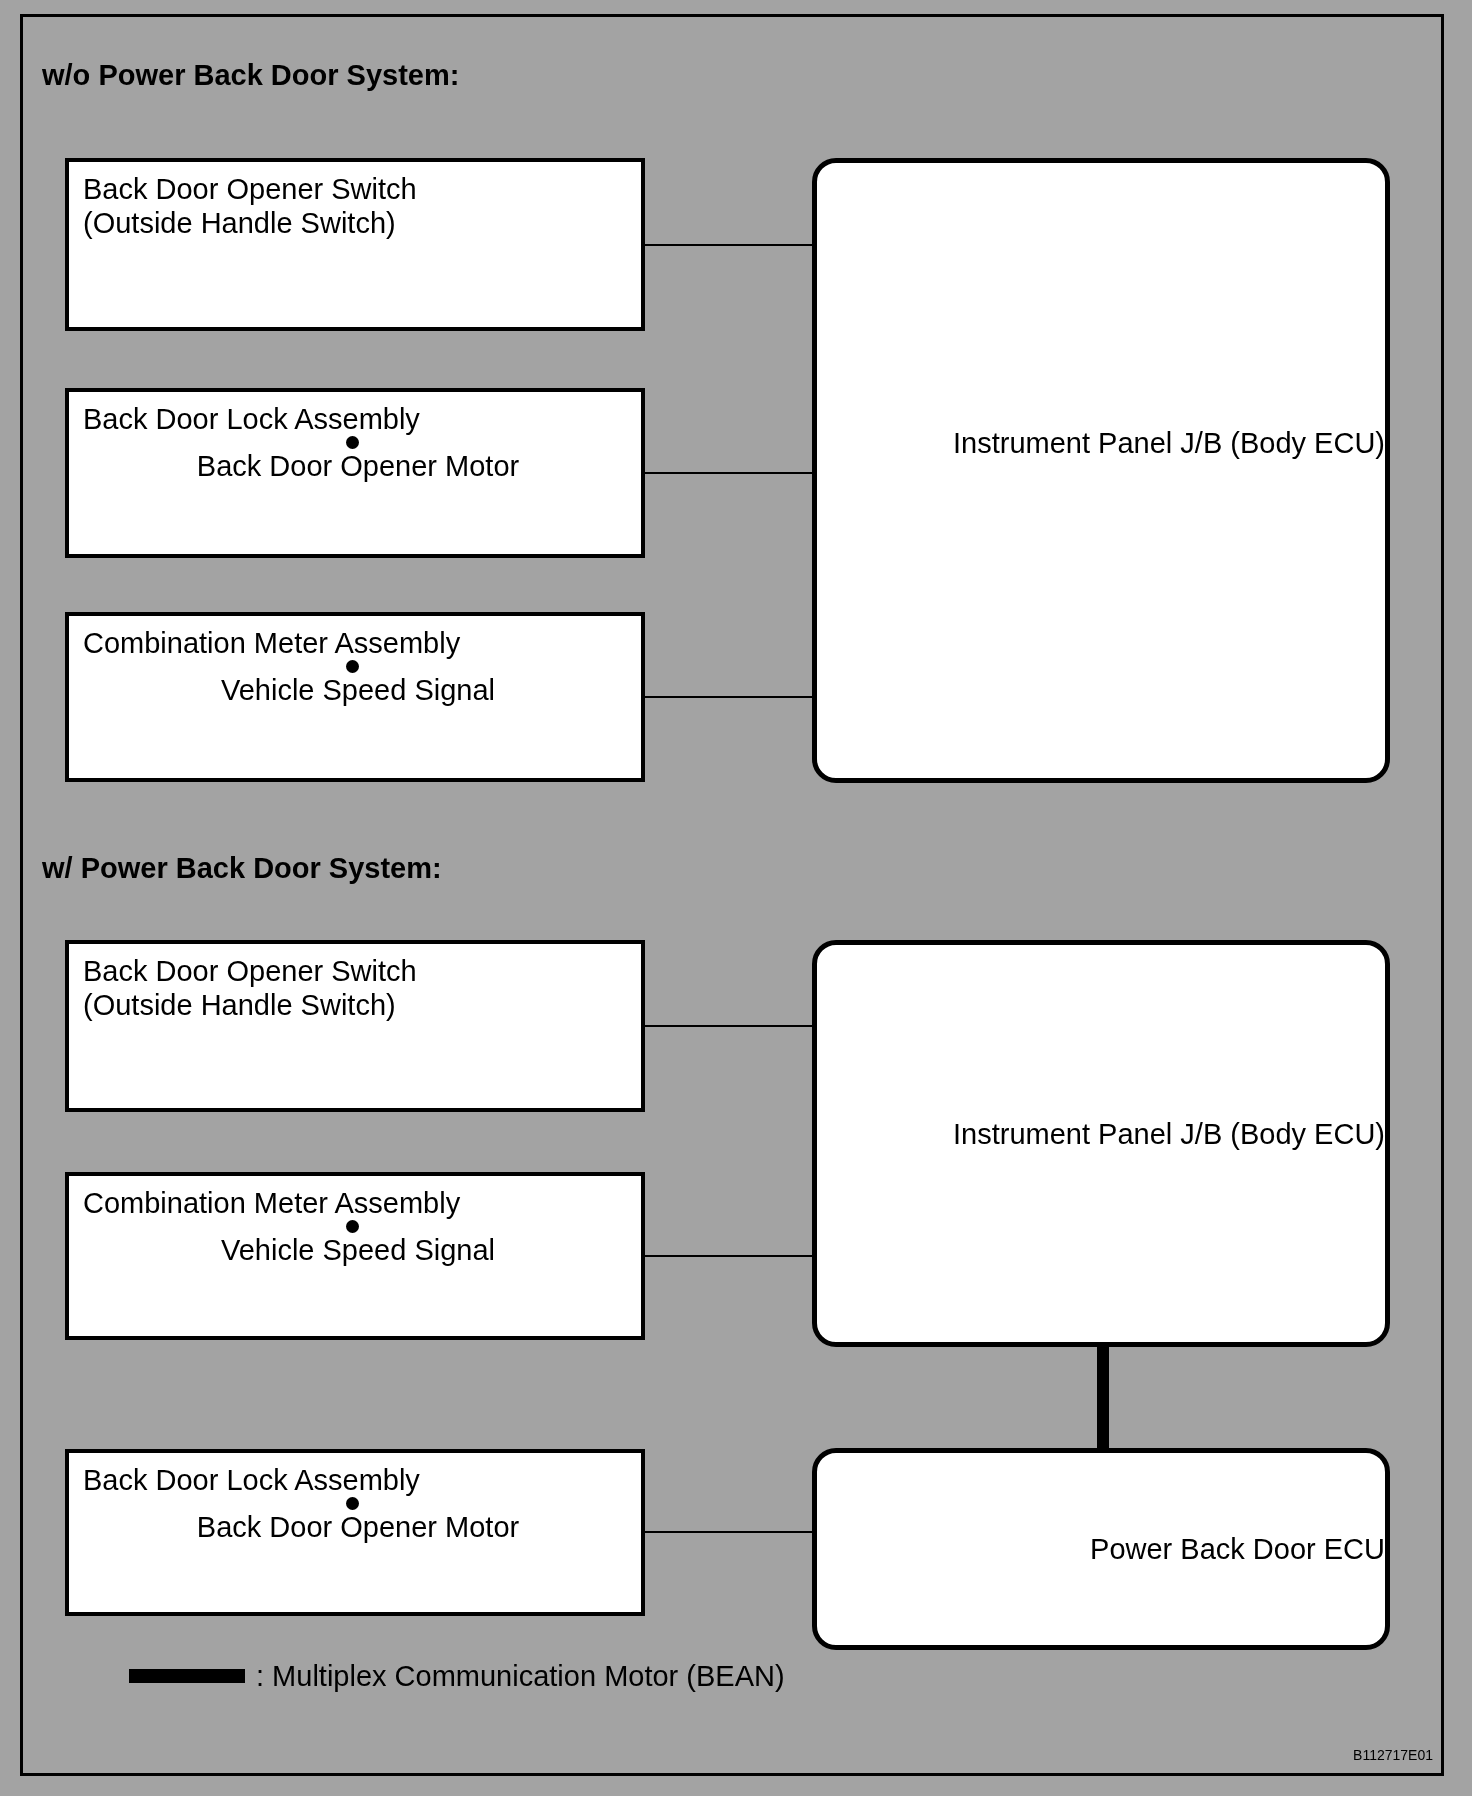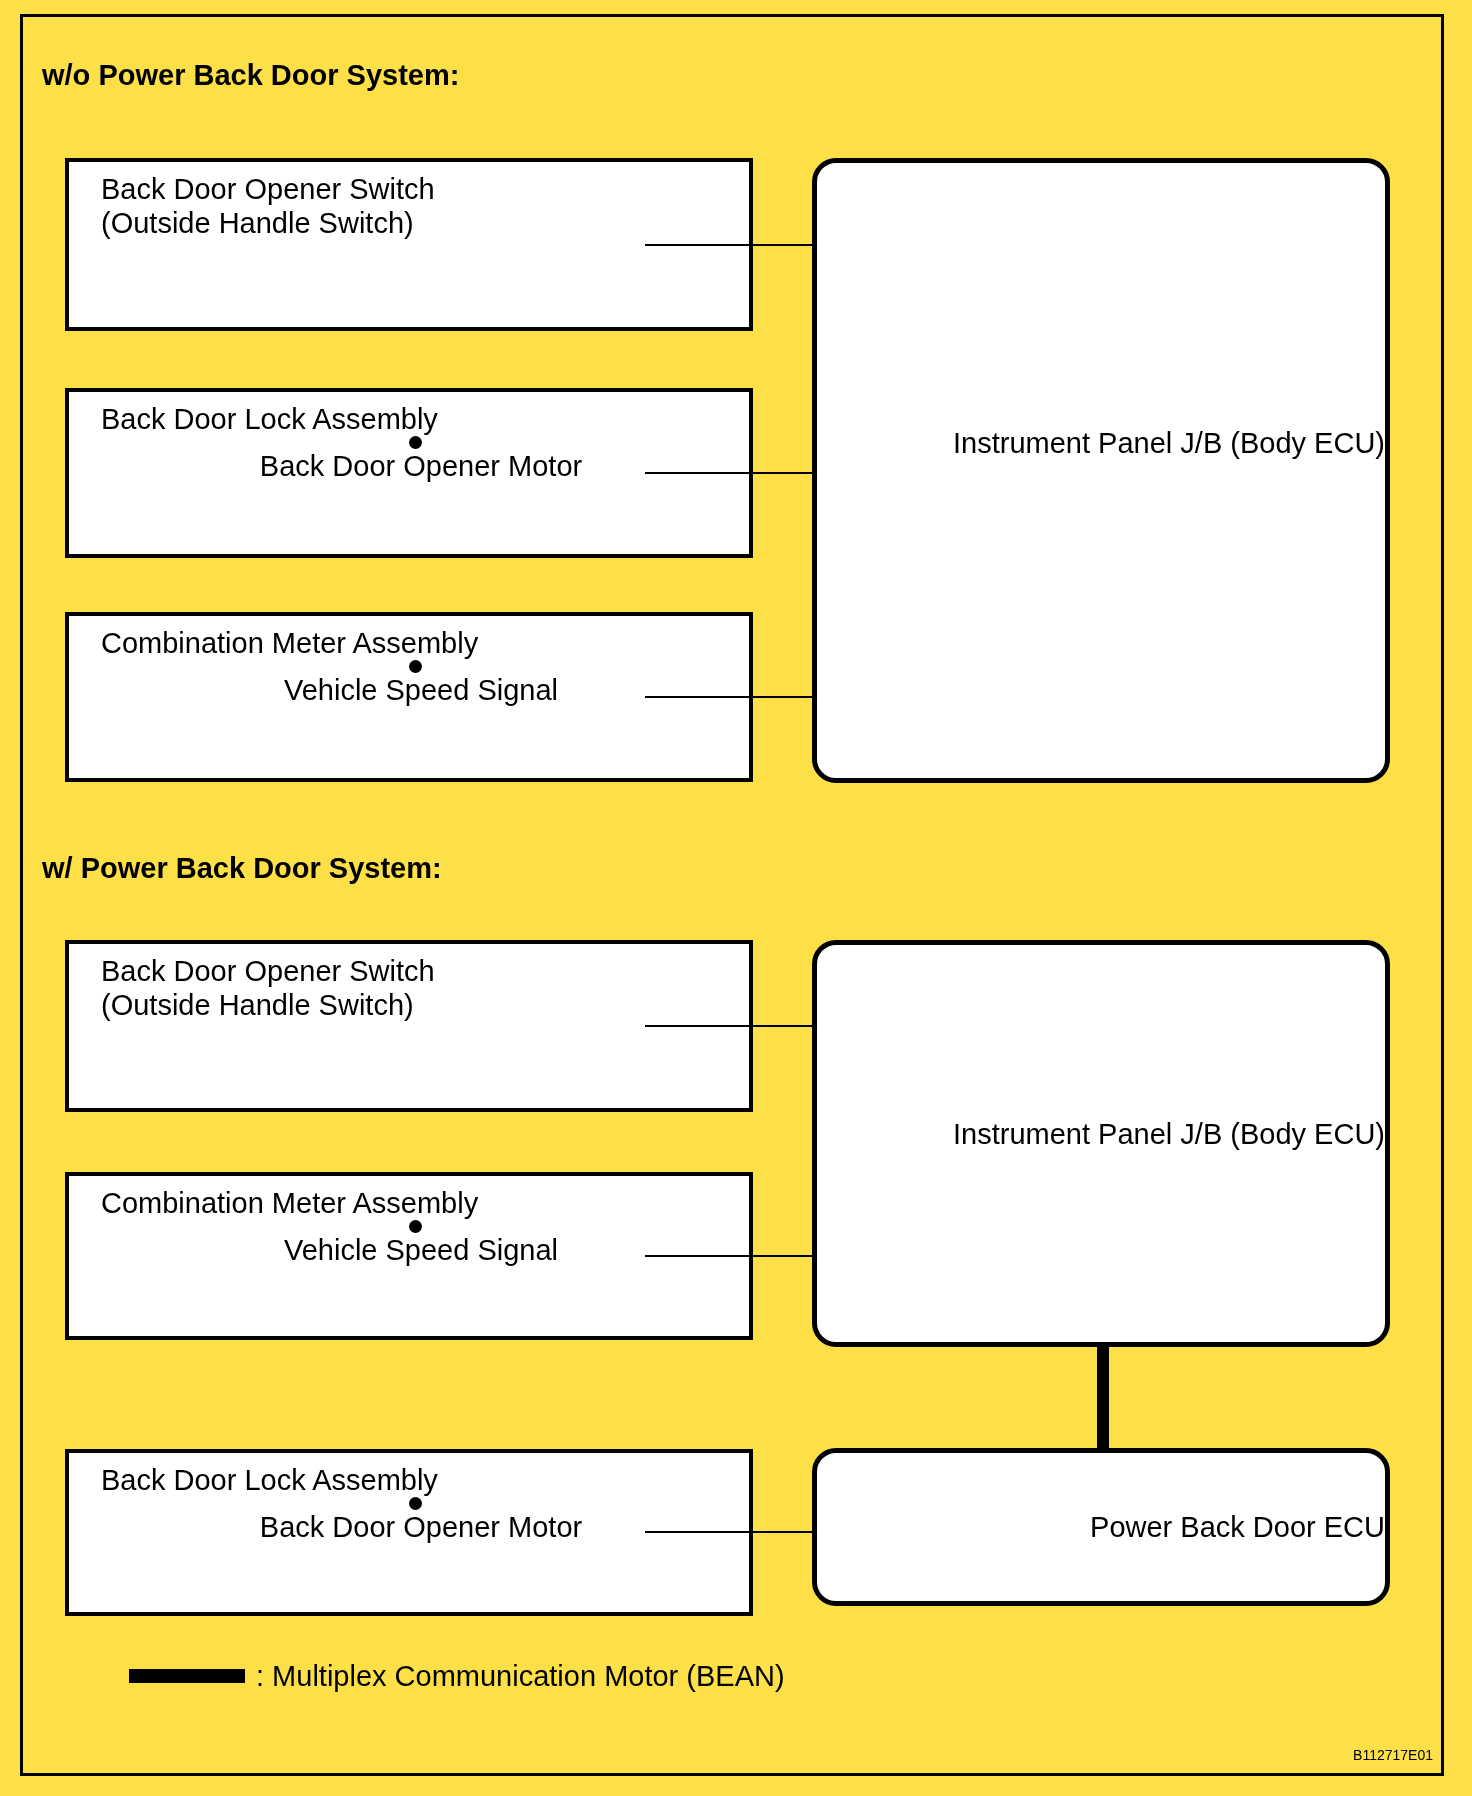--- a/index.html
+++ b/index.html
@@ -4,21 +4,21 @@
 <style>
   html, body {
     margin: 0;
     padding: 0;
     background: #ffffff;
   }
   #canvas {
     position: relative;
     width: 1472px;
     height: 1796px;
-    background: #fde047;
+    background: #a3a3a3;
     font-family: "Liberation Sans", "DejaVu Sans", sans-serif;
     color: #000000;
     overflow: hidden;
   }
   .abs { position: absolute; box-sizing: border-box; }
 
   .outer-border {
     left: 20px; top: 14px;
     width: 1424px; height: 1762px;
     border: 3px solid #000;
@@ -27,24 +27,24 @@
 
   .section-title {
     font-size: 29px;
     font-weight: bold;
     line-height: 34px;
     white-space: nowrap;
   }
 
   .obox {
     left: 65px;
-    width: 688px;
+    width: 580px;
     border: 4px solid #000;
     background: #fff;
-    padding: 10px 14px 0 32px;
+    padding: 10px 14px 0 14px;
   }
   .obox .l1 {
     font-size: 29px;
     line-height: 34px;
     white-space: nowrap;
   }
   .obox .l2 {
     font-size: 29px;
     line-height: 34px;
     white-space: nowrap;
@@ -175,21 +175,21 @@
   <div class="abs connector" style="top:1025px;"></div>
   <div class="abs connector" style="top:1255px;"></div>
   <div class="abs connector" style="top:1531px;"></div>
 
   <div class="abs rbox" style="top:940px; height:407px; padding-bottom:20px;">
     <div class="rlabel">Instrument Panel J/B (Body ECU)</div>
   </div>
 
   <div class="abs thick-line"></div>
 
-  <div class="abs rbox" style="top:1448px; height:158px;">
+  <div class="abs rbox" style="top:1448px; height:202px;">
     <div class="rlabel">Power Back Door ECU</div>
   </div>
 
   <div class="abs legend-swatch"></div>
   <div class="abs legend-text">: Multiplex Communication Motor (BEAN)</div>
 
   <div class="abs figure-code">B112717E01</div>
 
 </div>
 

